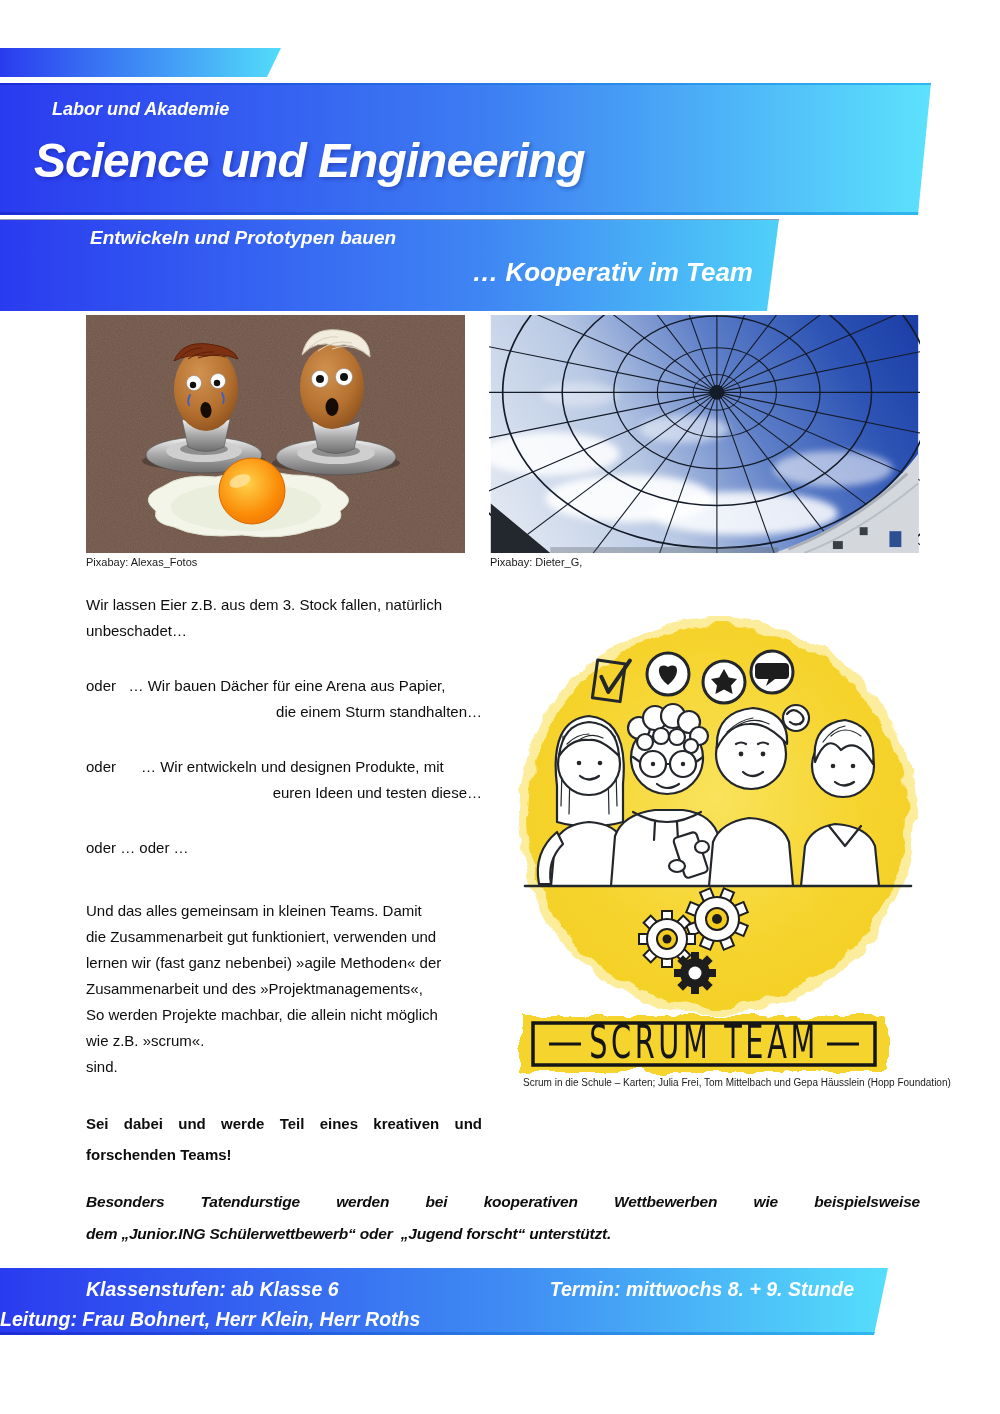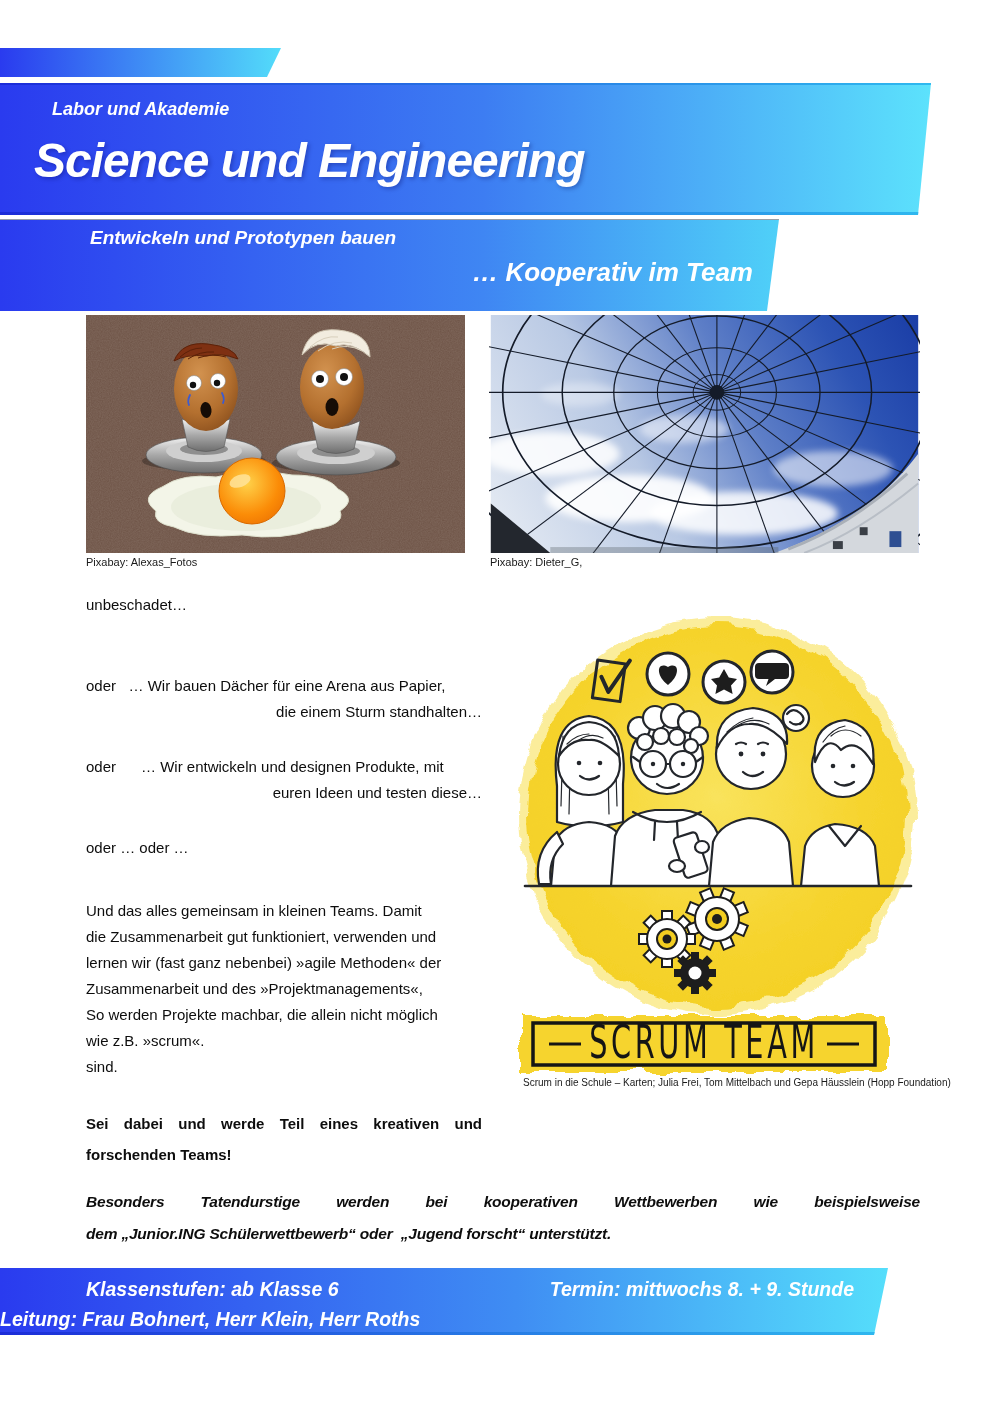--- a/index.html
+++ b/index.html
@@ -217,20 +217,21 @@
         <path d="M0 190 L60 240 L0 240 Z" fill="#23272e"></path>
         <rect x="60" y="234" width="230" height="6" fill="#596068" opacity=".35"></rect>
       </g>
     </svg>
   </div>
 
   <div class="caption cap-left">Pixabay: Alexas_Fotos</div>
   <div class="caption cap-right">Pixabay: Dieter_G,</div>
 
   <div class="para p1">
+    <div class="pre">Wir lassen Eier z.B. aus dem 3. Stock fallen, natürlich</div>
     <div class="pre">unbeschadet…</div>
   </div>
   <div class="para p2">
     <div class="pre">oder   … Wir bauen Dächer für eine Arena aus Papier,</div>
     <div class="r">die einem Sturm standhalten…</div>
   </div>
   <div class="para p3">
     <div class="pre">oder      … Wir entwickeln und designen Produkte, mit</div>
     <div class="r">euren Ideen und testen diese…</div>
   </div>

